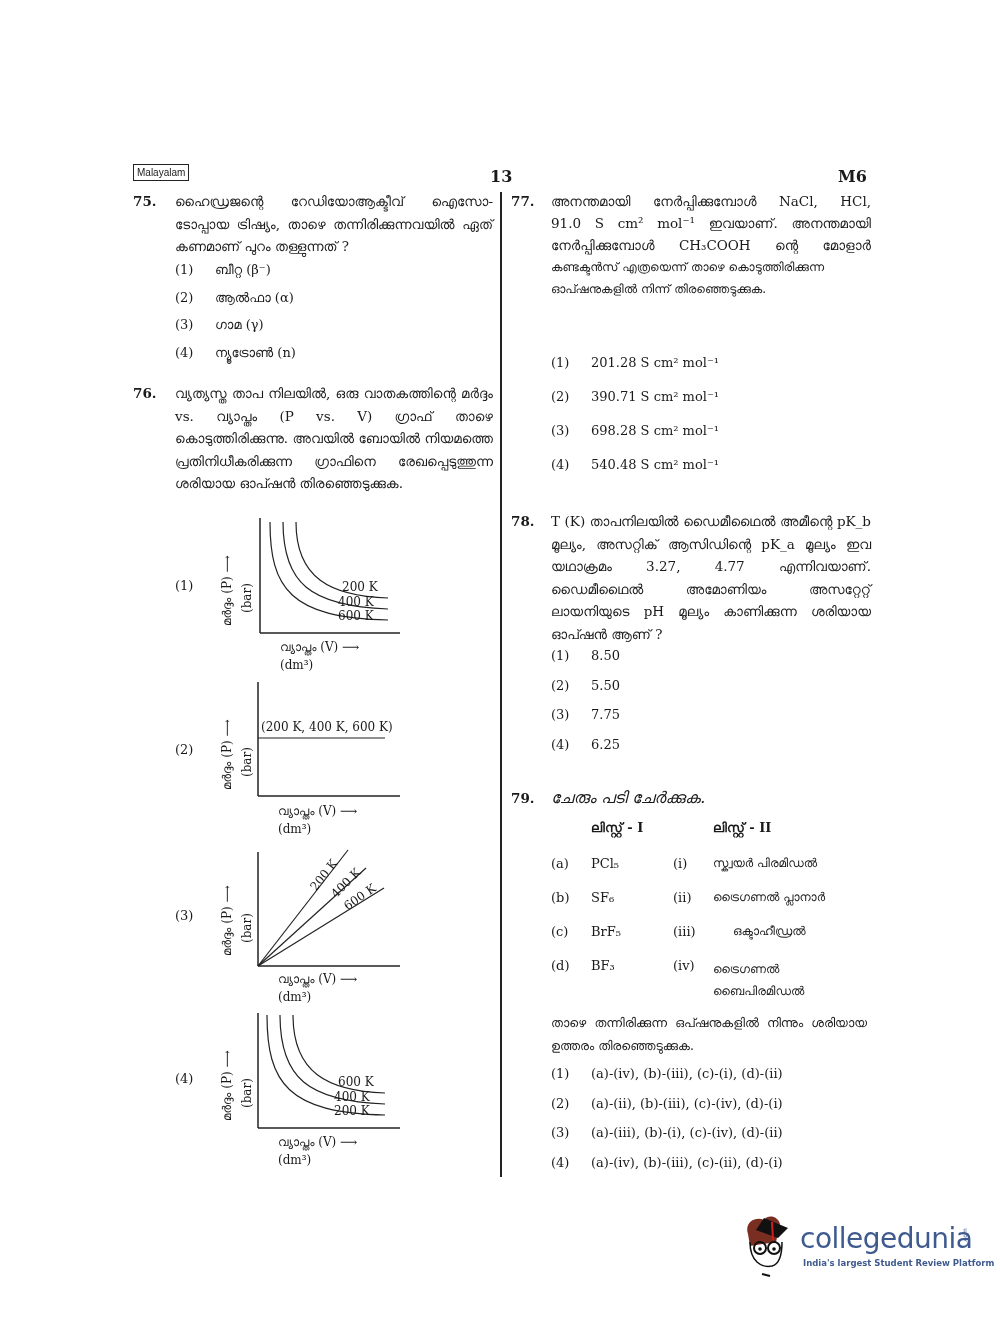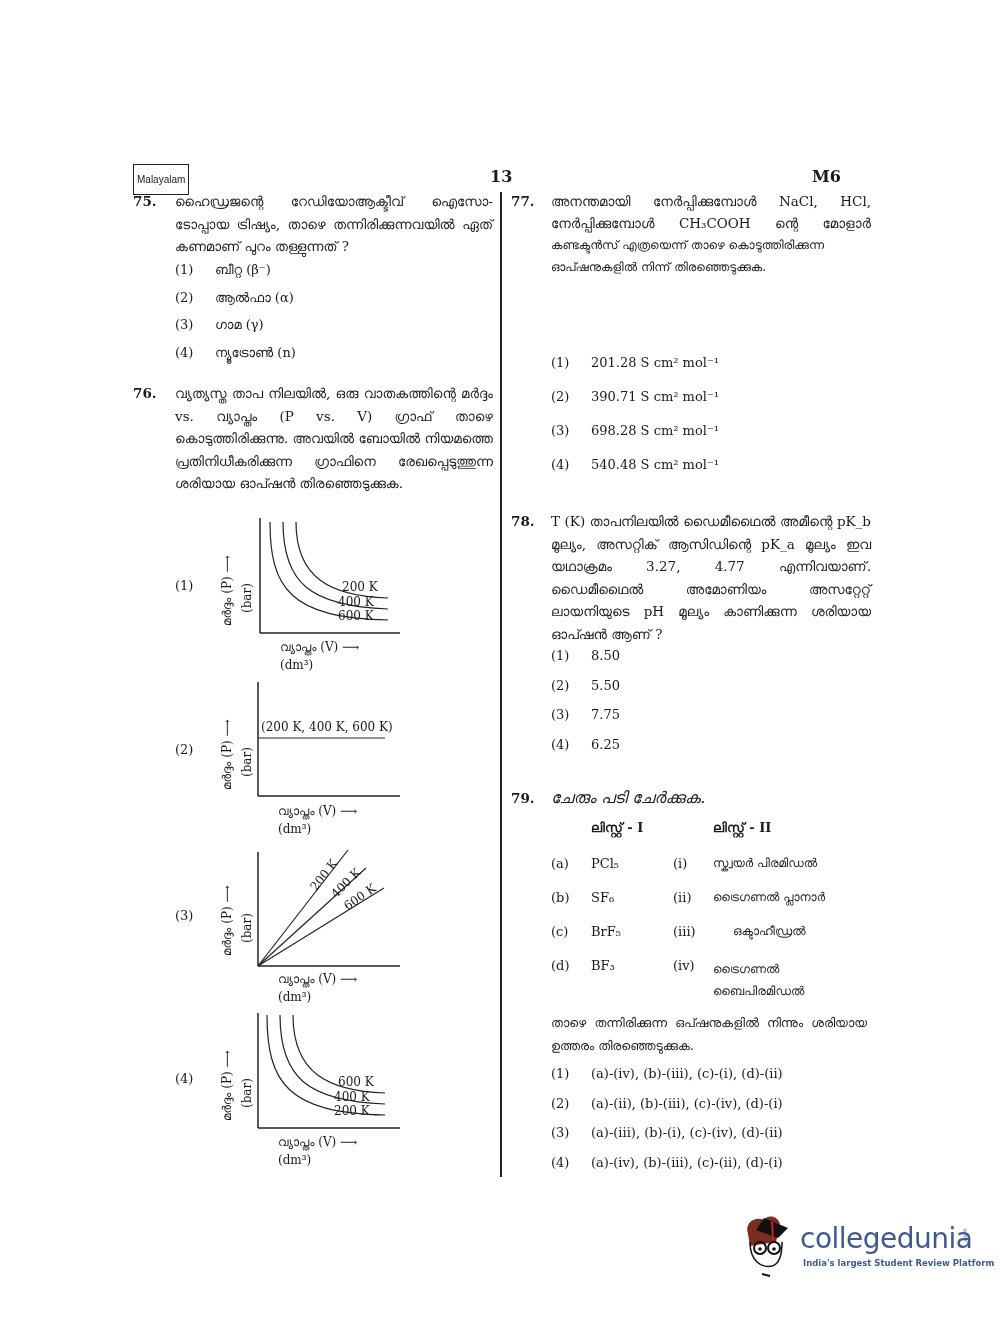--- a/index.html
+++ b/index.html
@@ -1,22 +1,22 @@
 <!DOCTYPE html>
 <html><head>
 <meta charset="utf-8">
 <style>
   html, body { margin: 0; padding: 0; background: #ffffff; }
   body { width: 1000px; height: 1317px; position: relative; overflow: hidden;
          font-family: "DejaVu Serif", "Liberation Serif", serif; color: #1a1a1a; }
   .abs { position: absolute; }
   .lang-box { left: 133px; top: 164px; border: 1px solid #222; font-family: "Liberation Sans", sans-serif;
-              font-size: 10px; padding: 8px 3px; line-height: 13px; }
+              font-size: 10px; padding: 1px 3px; line-height: 13px; }
   .page-no { left: 490px; top: 167px; font-weight: bold; font-size: 16px; }
-  .code { left: 812px; top: 167px; font-weight: bold; font-size: 16px; }
+  .code { left: 838px; top: 167px; font-weight: bold; font-size: 16px; }
   .divider { left: 500px; top: 192px; width: 2px; height: 985px; background: #222; }
   .q { font-size: 13.5px; line-height: 22.5px; }
   .qnum { font-weight: bold; font-size: 13.5px; }
   .qtext { text-align: justify; }
   .opt { font-size: 13px; display: flex; }
   .opt .n { width: 40px; }
   .graph-wrap { position: absolute; }
   .graph-wrap svg { position: absolute; left: 0; top: 0; }
   .ylab { position: absolute; transform: rotate(-90deg); transform-origin: left top; white-space: nowrap; font-size: 12px; }
   .xlab { position: absolute; font-size: 12px; white-space: nowrap; }
@@ -128,20 +128,21 @@
   <div class="curve-lbl" style="left:164px; top:77px;">400 K</div>
   <div class="curve-lbl" style="left:164px; top:91px;">200 K</div>
   <div class="xlab" style="left:108px; top:122px;">വ്യാപ്തം (V) ⟶</div>
   <div class="xlab" style="left:108px; top:140px;">(dm³)</div>
 </div>
 
 <div class="abs q" style="left:511px; top:190px; width:360px;">
   <div class="abs qnum" style="left:0; top:0;">77.</div>
   <div class="abs" style="left:40px; top:0; width:320px; line-height:22px;">
     <div class="qtext" style="text-align-last:justify;">അനന്തമായി നേർപ്പിക്കുമ്പോൾ NaCl, HCl,</div>
+    <div class="qtext" style="text-align-last:justify;">91.0 S cm² mol⁻¹ ഇവയാണ്. അനന്തമായി</div>
     <div class="qtext" style="text-align-last:justify;">നേർപ്പിക്കുമ്പോൾ CH₃COOH ന്റെ മോളാർ</div>
     <div class="qtext" style="font-size:12px;">കണ്ടക്ടൻസ് എത്രയെന്ന് താഴെ കൊടുത്തിരിക്കുന്ന</div>
     <div class="qtext" style="font-size:12px;">ഓപ്ഷനുകളിൽ നിന്ന് തിരഞ്ഞെടുക്കുക.</div>
   </div>
 </div>
 <div class="abs" style="left:551px; top:355px; width:300px;">
   <div class="opt" style="height:34px;">
       <span class="n">(1)</span>
       <span>201.28 S cm² mol⁻¹</span>
     </div>

